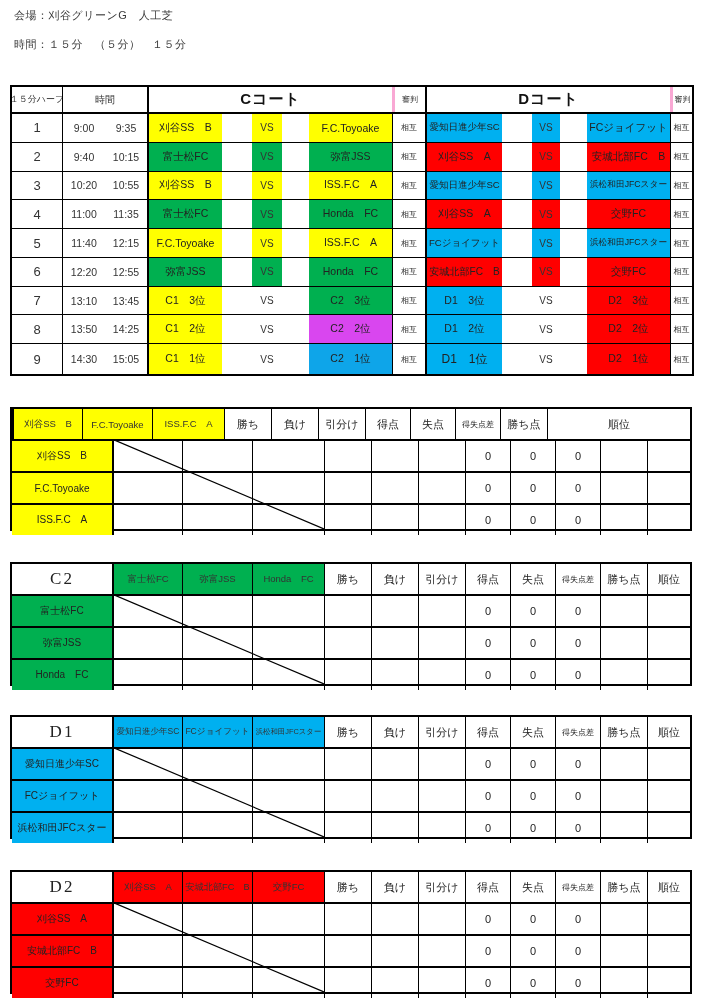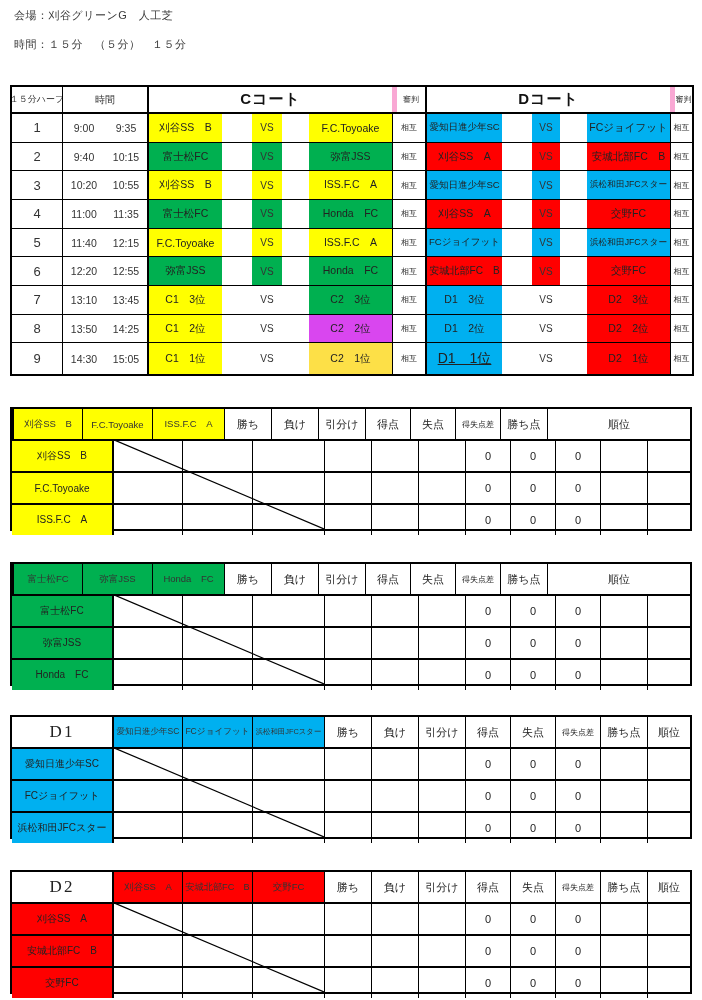--- a/index.html
+++ b/index.html
@@ -32,21 +32,21 @@
   .c-refc{flex:0 0 33px;border-left:1px solid #000;font-size:8px;}
   .c-dhome{flex:0 0 77px;border-left:2px solid #000;}
   .c-dgap1{flex:0 0 30px;}
   .c-dvs{flex:0 0 28px;font-size:10px;}
   .c-dgap2{flex:0 0 27px;}
   .c-daway{flex:0 0 83px;}
   .c-refd{flex:1 1 auto;border-left:1px solid #000;font-size:8px;}
   .h-no{flex:0 0 50px;font-size:9px;}
   .h-time{flex:0 0 85px;border-left:1px solid #000;font-size:10px;}
   .h-court{flex:0 0 245px;border-left:2px solid #000;font-size:15px;font-weight:bold;color:#111;letter-spacing:1px;}
-  .h-ref{flex:0 0 33px;border-left:5px solid #f9a8d4;font-size:8px;font-family:Liberation Mono, monospace;}
+  .h-ref{flex:0 0 33px;border-left:3px solid #f9a8d4;font-size:8px;font-family:Liberation Mono, monospace;}
   .h-refd{flex:1 1 auto;}
   .teamtxt{font-size:10.5px;color:#222;}
 
   
   .mini{
     position:absolute;left:10px;width:682px;height:124px;border:2px solid #000;
     box-sizing:border-box;display:flex;flex-direction:column;background:#fff;
   }
   .mrow{display:flex;flex:0 0 30px;border-top:2px solid #000;}
   .mrow.first{border-top:none;}
@@ -232,23 +232,23 @@
     <div class="srow">
       <div class="scell c-no">9</div>
       <div class="scell c-time">
         <span>14:30</span>
         <span>15:05</span>
       </div>
       <div class="scell c-chome teamtxt fit" style="background: rgb(255, 255, 0); font-size: 10.5px;">C1　1位</div>
       <div class="scell c-cgap1"></div>
       <div class="scell c-cvs">VS</div>
       <div class="scell c-cgap2"></div>
-      <div class="scell c-caway teamtxt fit" style="background: #fde047; font-size: 10.5px;">C2　1位</div>
-      <div class="scell c-refc">相互</div>
-      <div class="scell c-dhome teamtxt fit" style="background: rgb(0, 176, 240); font-size: 14px; text-decoration: underline;">D1　1位</div>
+      <div class="scell c-caway teamtxt fit" style="background: #0ea5e9; font-size: 10.5px;">C2　1位</div>
+      <div class="scell c-refc">相互</div>
+      <div class="scell c-dhome teamtxt fit" style="background: rgb(0, 176, 240); font-size: 12px;">D1　1位</div>
       <div class="scell c-dgap1"></div>
       <div class="scell c-dvs">VS</div>
       <div class="scell c-dgap2"></div>
       <div class="scell c-daway teamtxt fit" style="background: rgb(255, 0, 0); font-size: 10.5px;">D2　1位</div>
       <div class="scell c-refd">相互</div>
     </div>
   </div>
 
 <div id="standings-container">
 
@@ -307,20 +307,21 @@
         <div class="mcell bl1 mstat-v" style="flex: 0 0 45px;">0</div>
         <div class="mcell bl1 mstat-v" style="flex: 0 0 47px;"></div>
         <div class="mcell bl1 mstat-v" style="flex: 1 1 auto;"></div>
       </div>
       <svg class="diag" width="212" height="90">
         <line x1="0" y1="0" x2="212" y2="90" stroke="#000" stroke-width="1.2"></line>
       </svg>
     </div>
     <div class="mini" style="top: 562px;">
       <div class="mrow first">
+        <div class="mcell m-label m-biglabel">C2</div>
         <div class="mcell fit bl2" style="flex: 0 0 70px; background: rgb(0, 176, 80); font-size: 9.5px;">富士松FC</div>
         <div class="mcell fit bl1" style="flex: 0 0 70px; background: rgb(0, 176, 80); font-size: 9.5px;">弥富JSS</div>
         <div class="mcell fit bl1" style="flex: 0 0 72px; background: rgb(0, 176, 80); font-size: 9.5px;">Honda　FC</div>
         <div class="mcell bl1 mstat-h" style="flex: 0 0 47px;">勝ち</div>
         <div class="mcell bl1 mstat-h" style="flex: 0 0 47px;">負け</div>
         <div class="mcell bl1 mstat-h" style="flex: 0 0 47px;">引分け</div>
         <div class="mcell bl1 mstat-h" style="flex: 0 0 45px;">得点</div>
         <div class="mcell bl1 mstat-h" style="flex: 0 0 45px;">失点</div>
         <div class="mcell bl1 mstat-h tiny" style="flex: 0 0 45px;">得失点差</div>
         <div class="mcell bl1 mstat-h" style="flex: 0 0 47px;">勝ち点</div>

